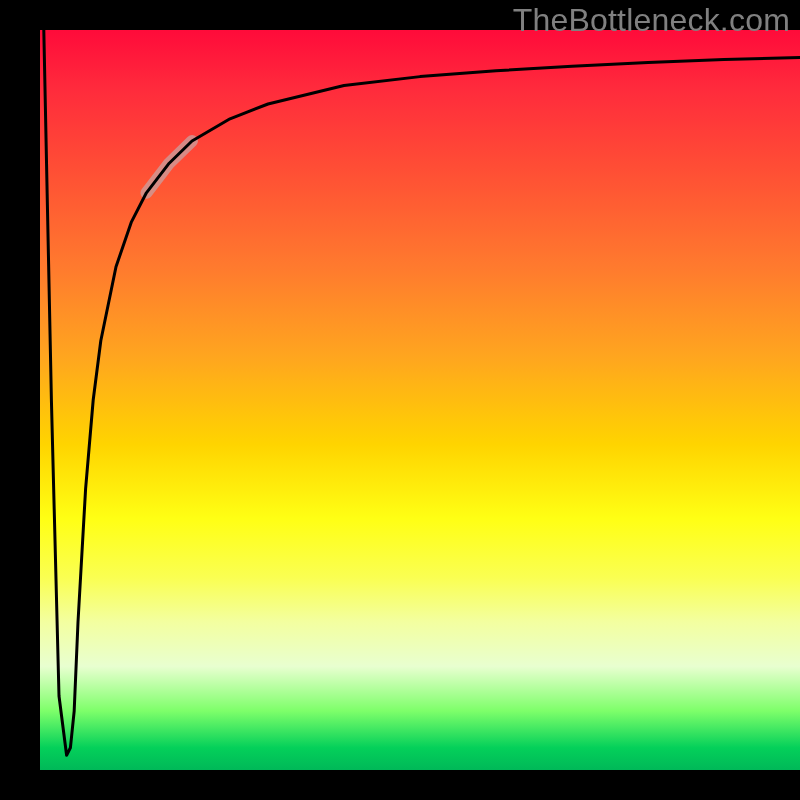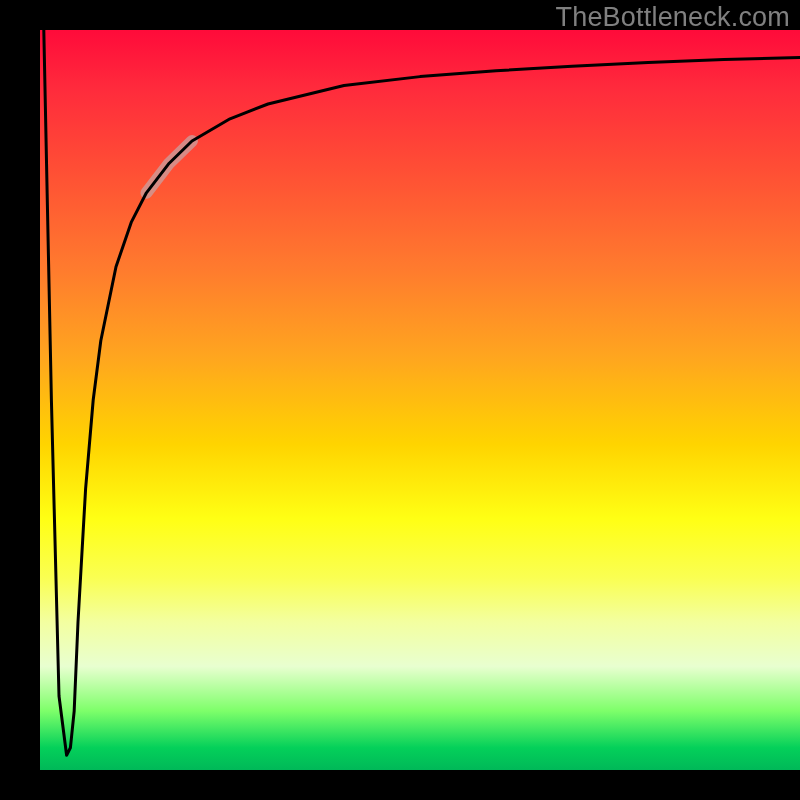--- a/index.html
+++ b/index.html
@@ -15,21 +15,21 @@
     position: relative;
     width: 800px;
     height: 800px;
     background: #000;
   }
   .watermark {
     position: absolute;
     top: 2px;
     right: 10px;
     color: #808080;
-    font-size: 27px;
+    font-size: 32px;
     font-weight: 400;
     letter-spacing: 0.2px;
     z-index: 5;
   }
   .plot-area {
     position: absolute;
     left: 40px;
     top: 30px;
     width: 760px;
     height: 740px;

